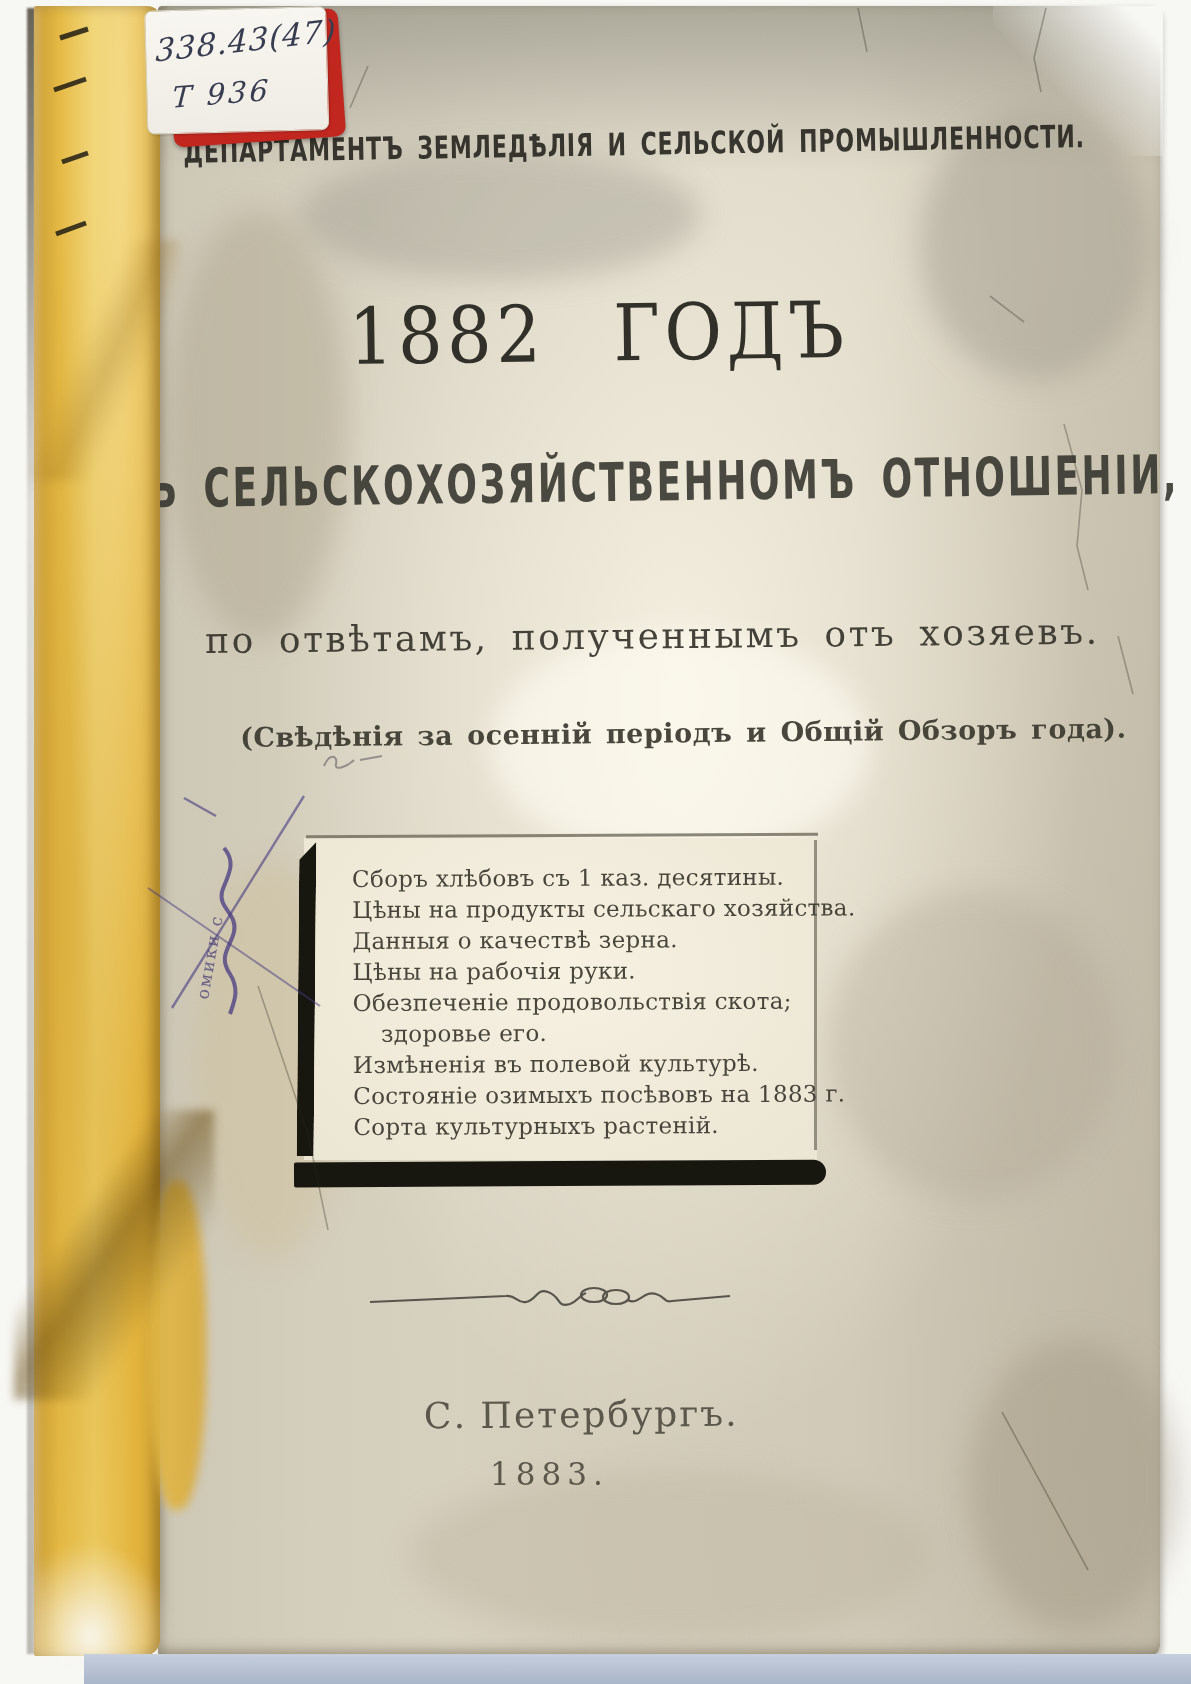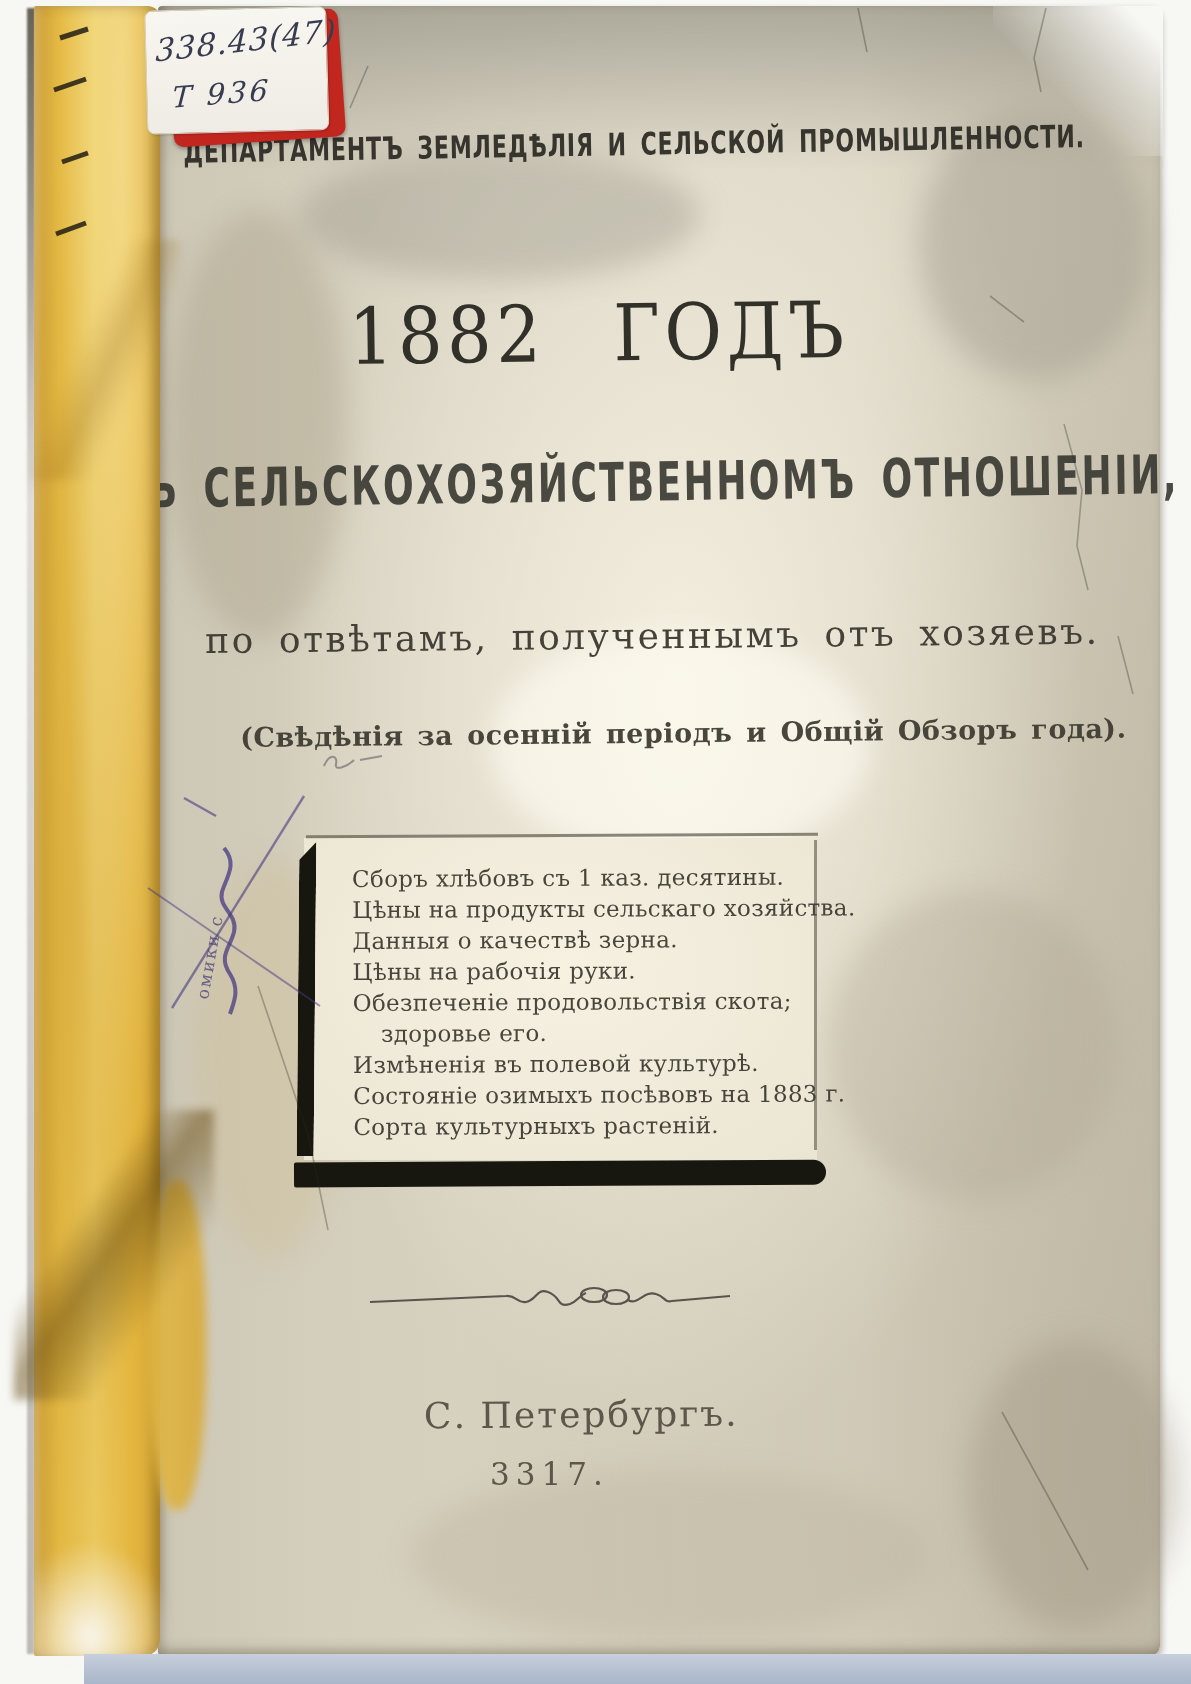--- a/index.html
+++ b/index.html
@@ -206,21 +206,21 @@
   <svg class="abs flourish" width="370" height="40">
     <g stroke="#3b3933" stroke-width="2.2" fill="none" opacity=".82">
       <path d="M4,22 L140,16 C150,15 152,24 160,22 C172,19 170,8 182,12 C196,17 190,28 204,24 C212,21 214,15 220,13"></path>
       <ellipse cx="228" cy="15" rx="13" ry="7"></ellipse>
       <ellipse cx="250" cy="17" rx="13" ry="7"></ellipse>
       <path d="M262,20 C272,26 278,10 290,14 C300,17 298,23 306,21 L364,16"></path>
     </g>
   </svg>
 
   <div class="abs print imprint-city">С. Петербургъ.</div>
-  <div class="abs print imprint-year">3317.</div>
+  <div class="abs print imprint-year">1883.</div>
 
   <div class="abs spine"></div>
   <div class="abs spine-blob"></div>
   <div class="abs spine-streak"></div>
   <div class="abs spine-streak2"></div>
   <div class="abs spine-fade"></div>
   <div class="abs edge-line"></div>
 
   <svg class="abs binding-marks" width="60" height="250">
     <g stroke="#15130f" stroke-width="5" opacity=".8">

